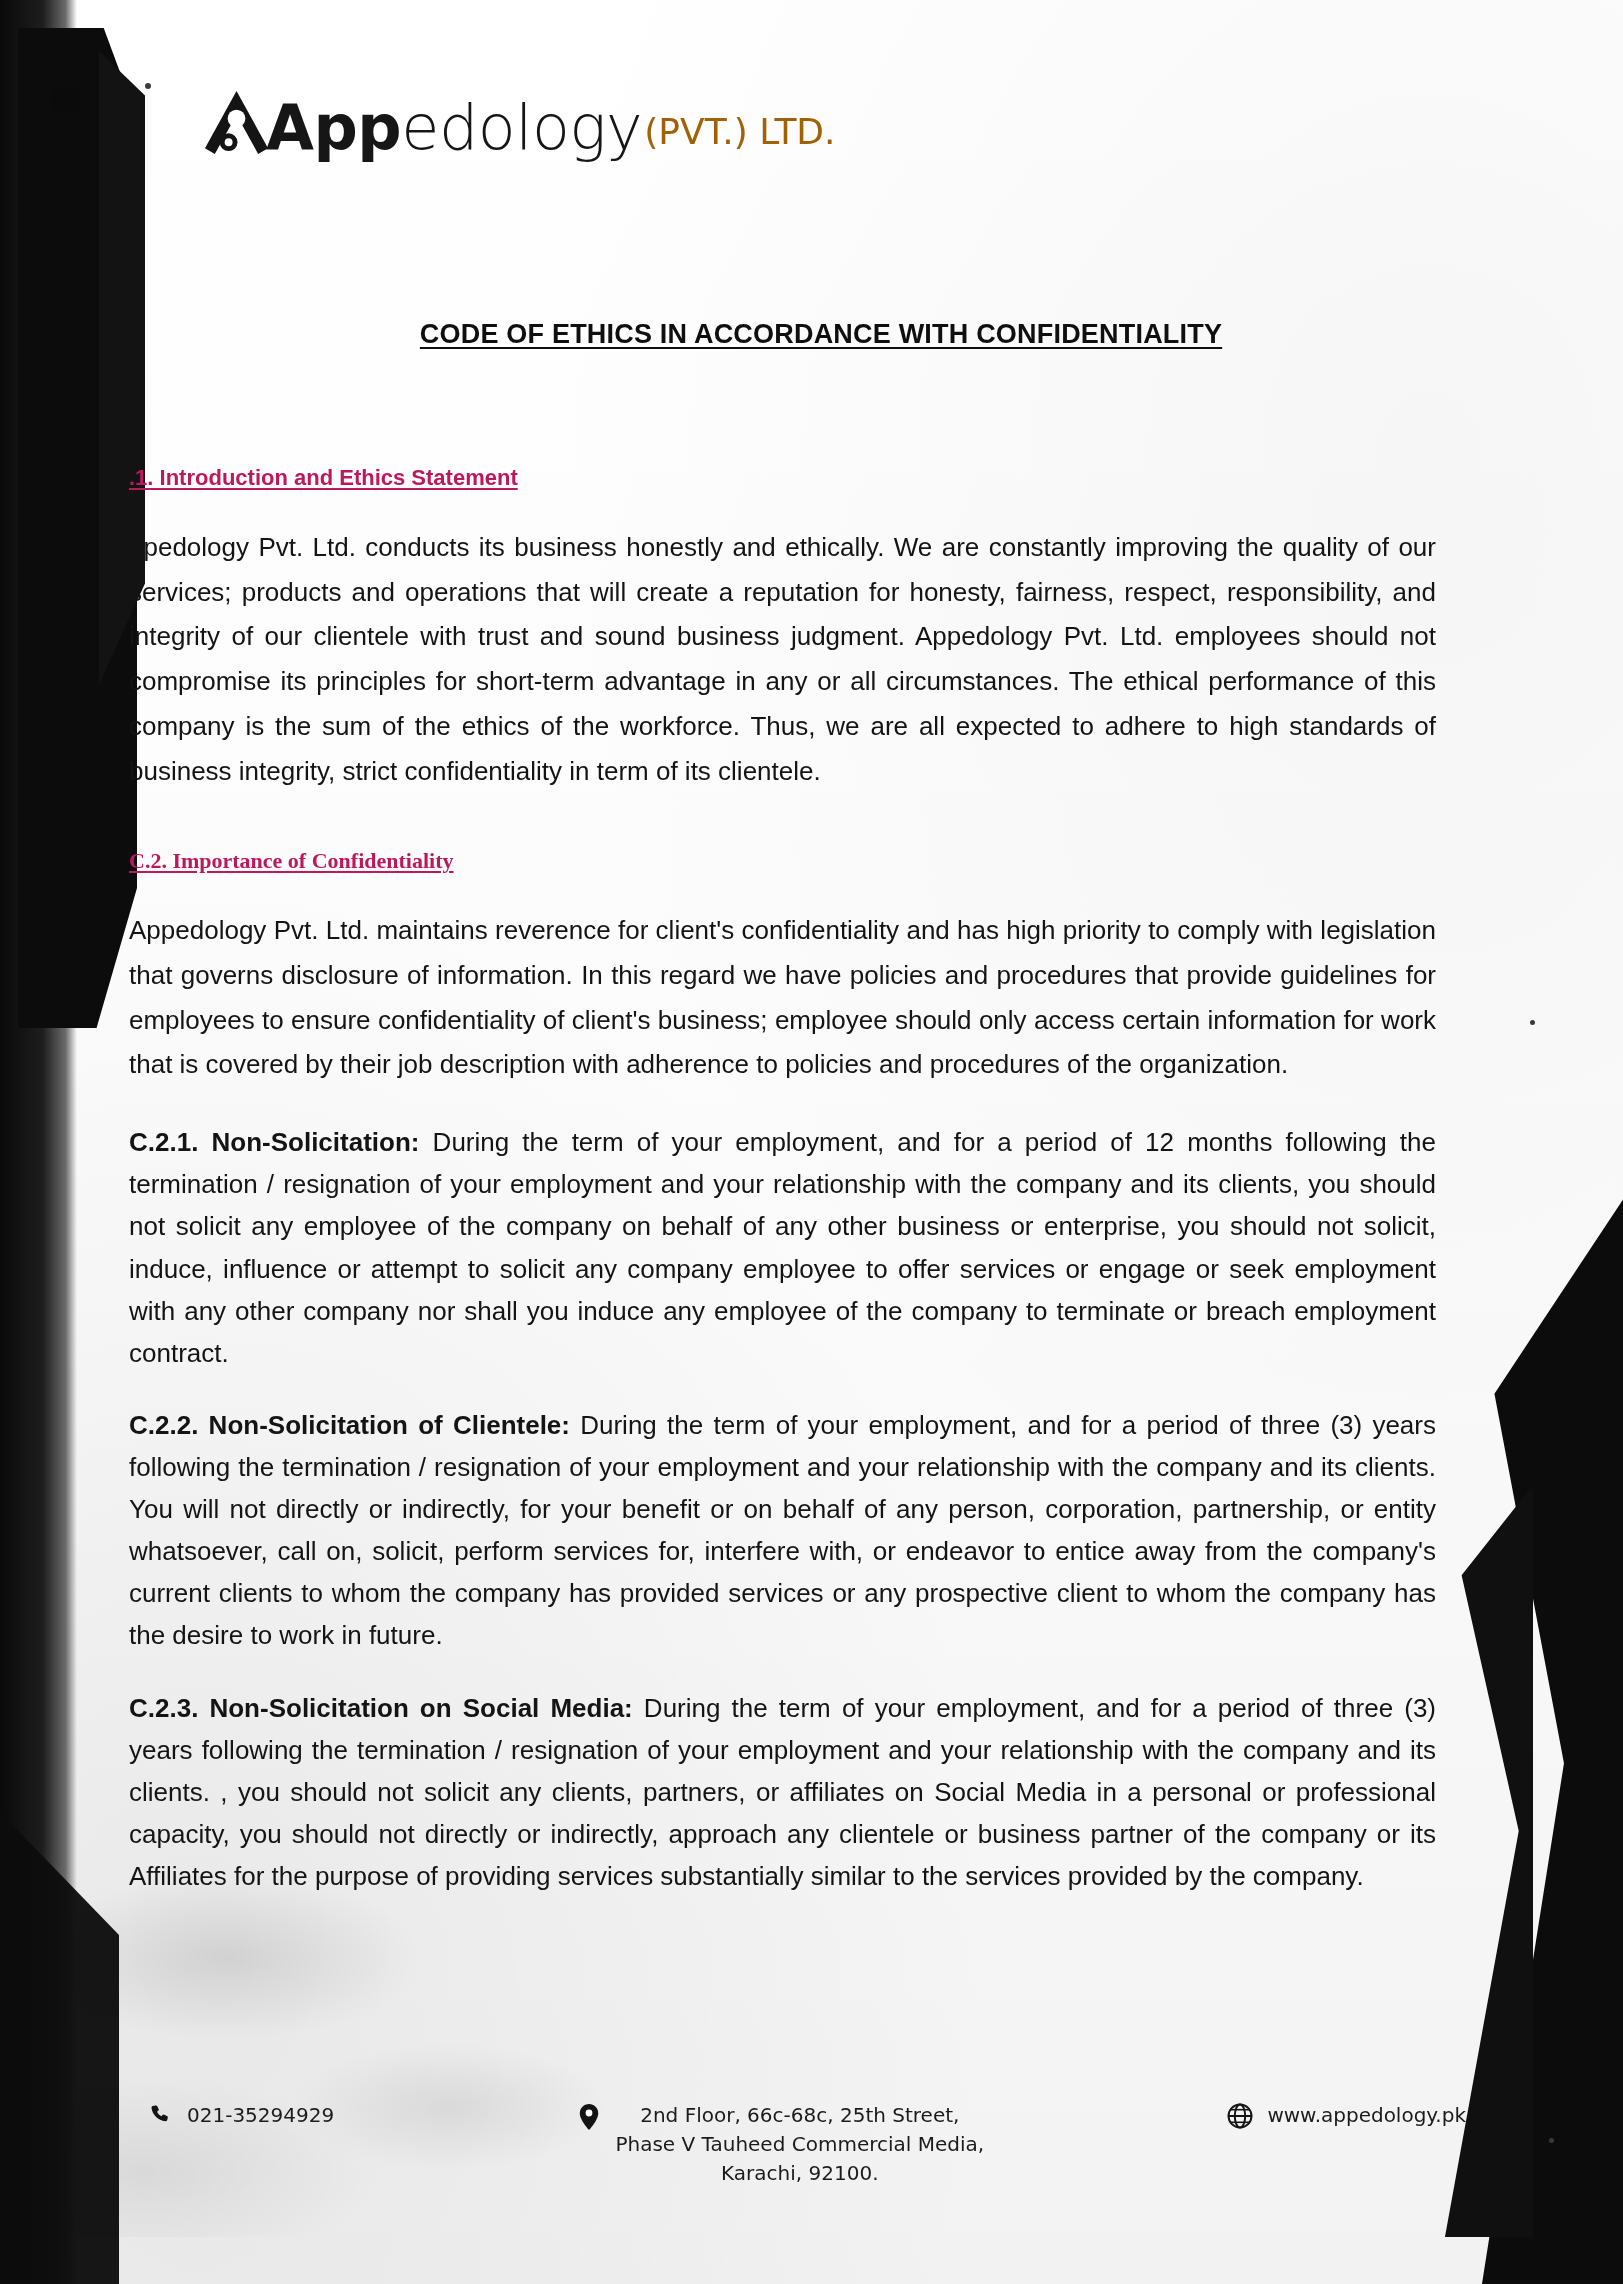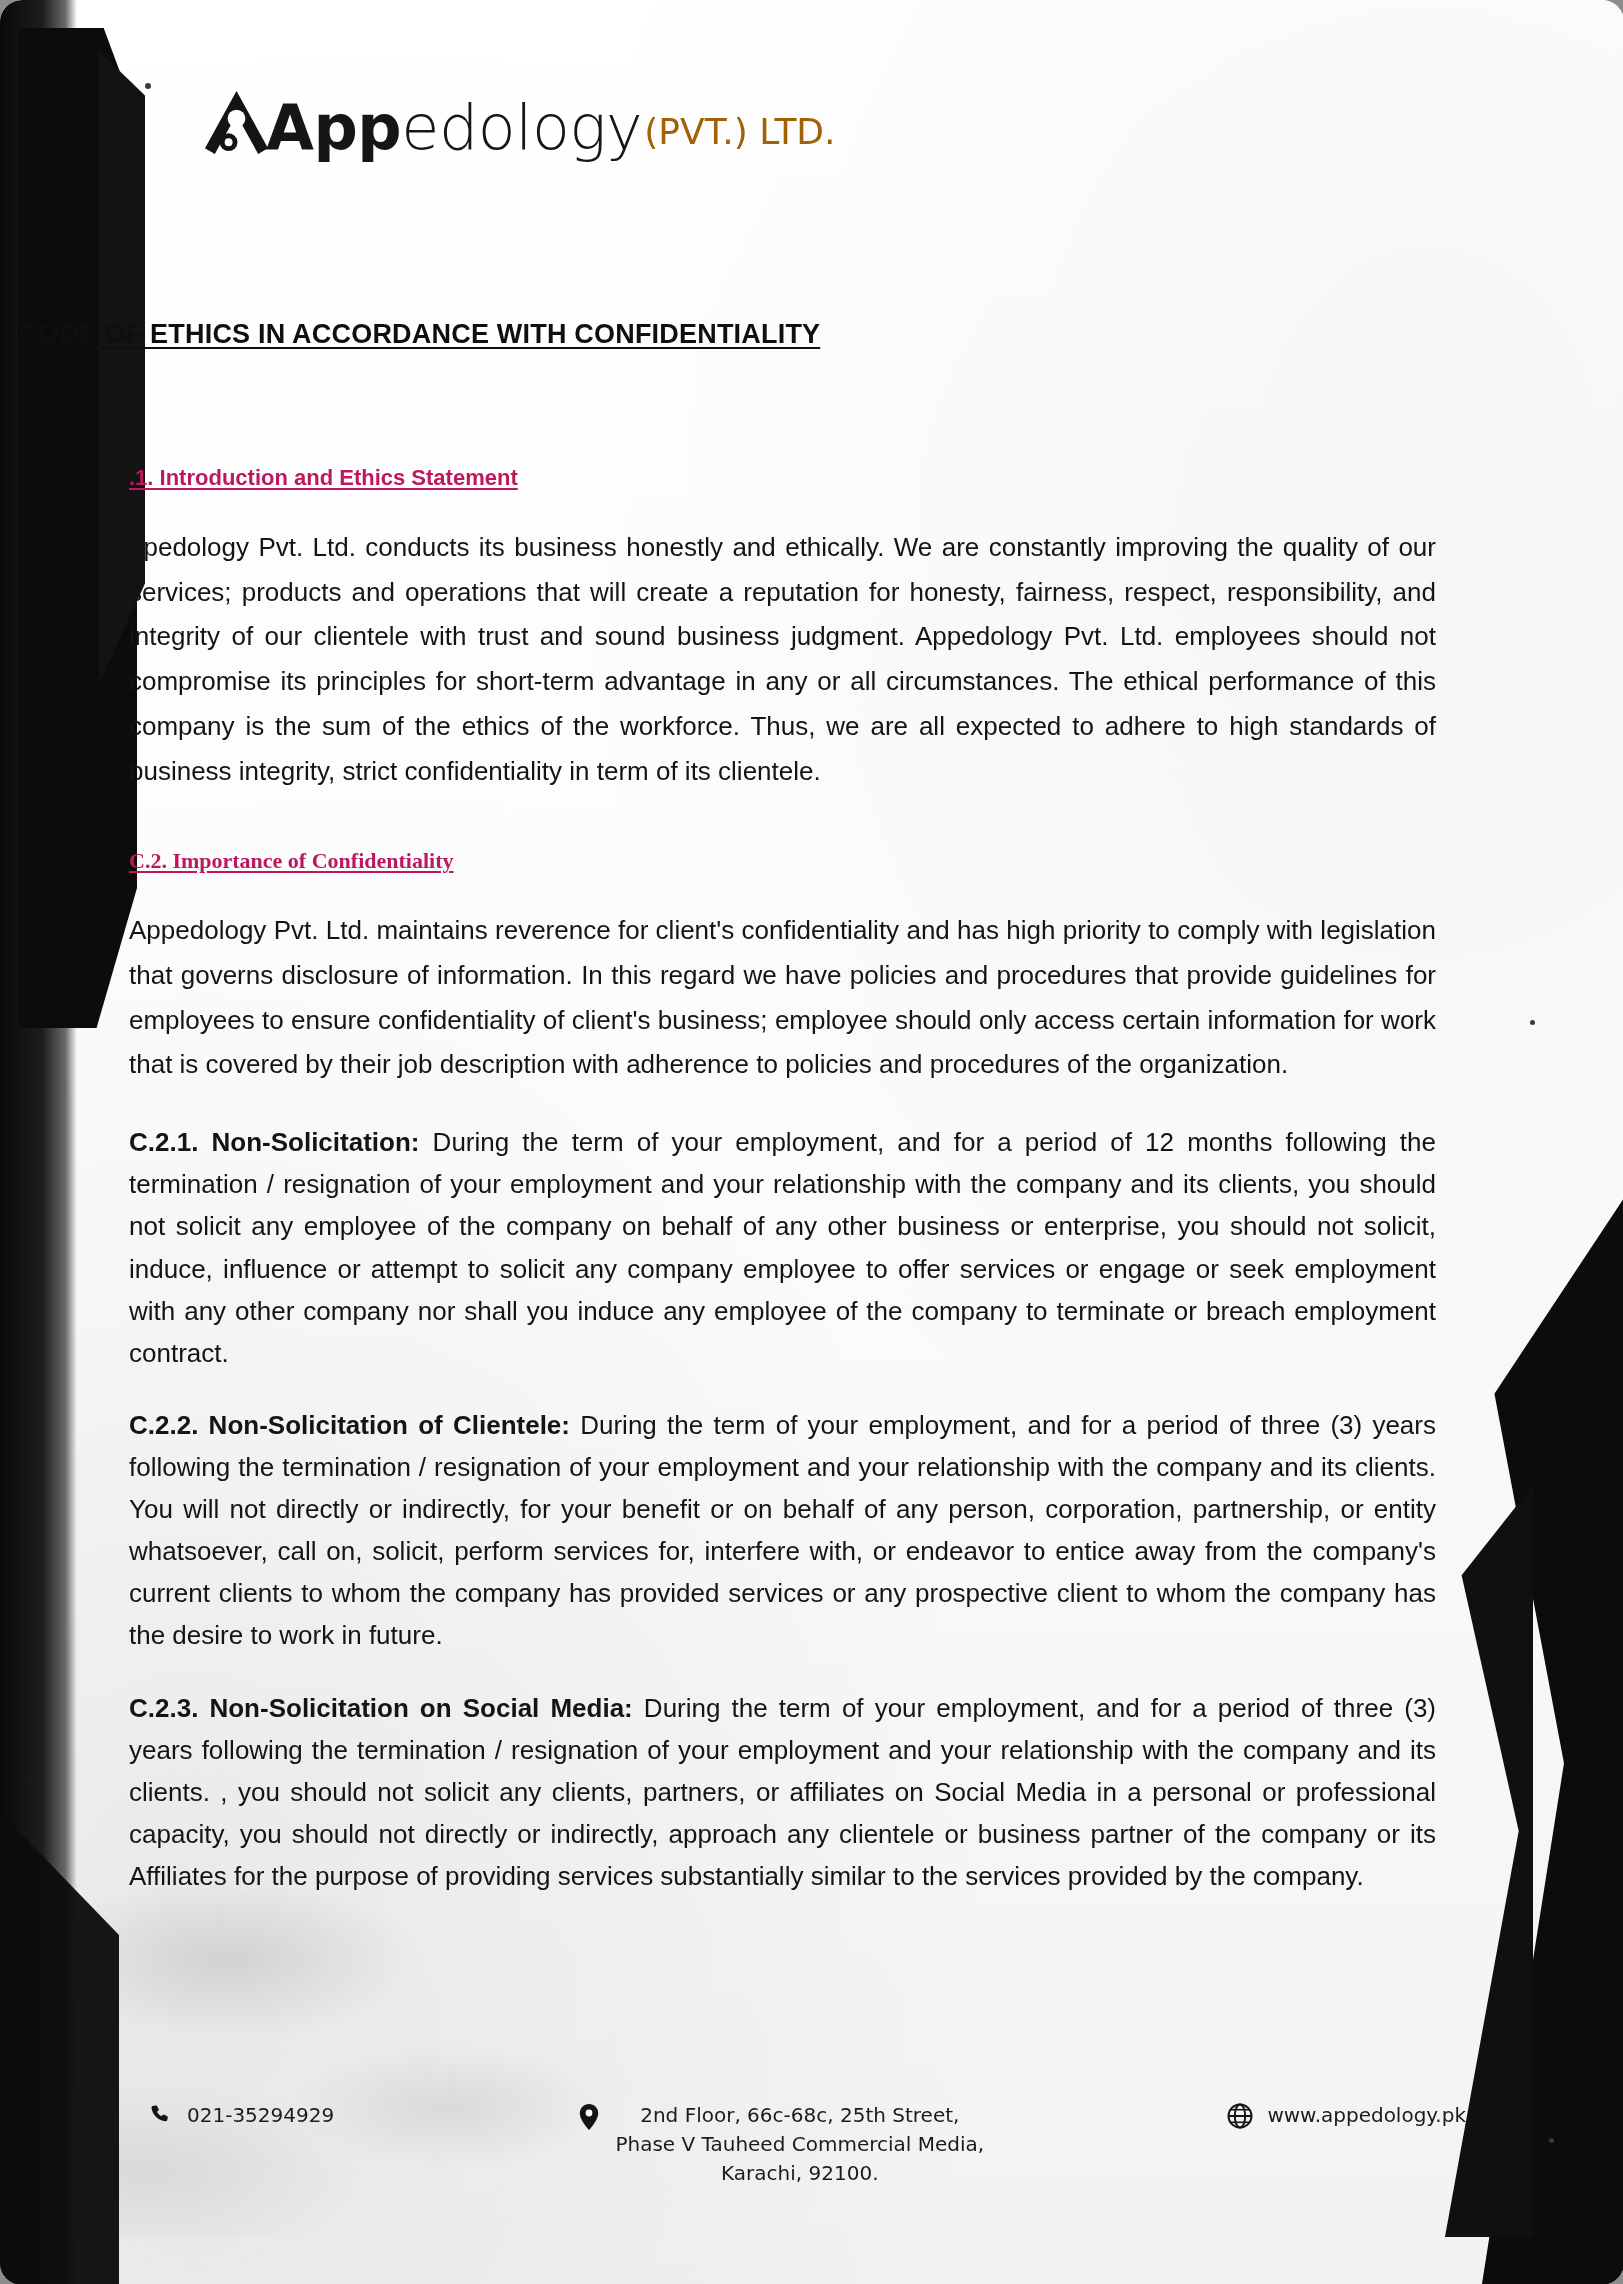--- a/index.html
+++ b/index.html
@@ -8,21 +8,20 @@
     background: #8d8d8d;
   }
   .page {
     position: relative;
     width: 1624px;
     height: 2285px;
     background: #fdfdfd;
     overflow: hidden;
     font-family: "Liberation Sans", sans-serif;
     color: #111;
-    border-radius: 22px;
   }
 
   
   .scan-noise {
     position: absolute;
     inset: 0;
     background:
       radial-gradient(ellipse at 12% 85%, rgba(0,0,0,0.05) 0%, rgba(0,0,0,0) 40%),
       radial-gradient(ellipse at 88% 20%, rgba(0,0,0,0.03) 0%, rgba(0,0,0,0) 45%),
       linear-gradient(180deg, #ffffff 0%, #fbfbfb 55%, #f2f2f2 100%);
@@ -117,20 +116,21 @@
     font-weight: 500;
     color: #a16207;
     margin-left: 2px;
     padding-bottom: 6px;
   }
 
   .doc-title {
     position: absolute;
     left: 0; right: 0;
     top: 319px;
+    text-align: center;
     font-size: 27px;
     font-weight: 700;
     letter-spacing: 0.2px;
     text-decoration: underline;
     text-underline-offset: 4px;
     color: #0f0f0f;
     padding-left: 18px;
   }
 
   .body-col {

